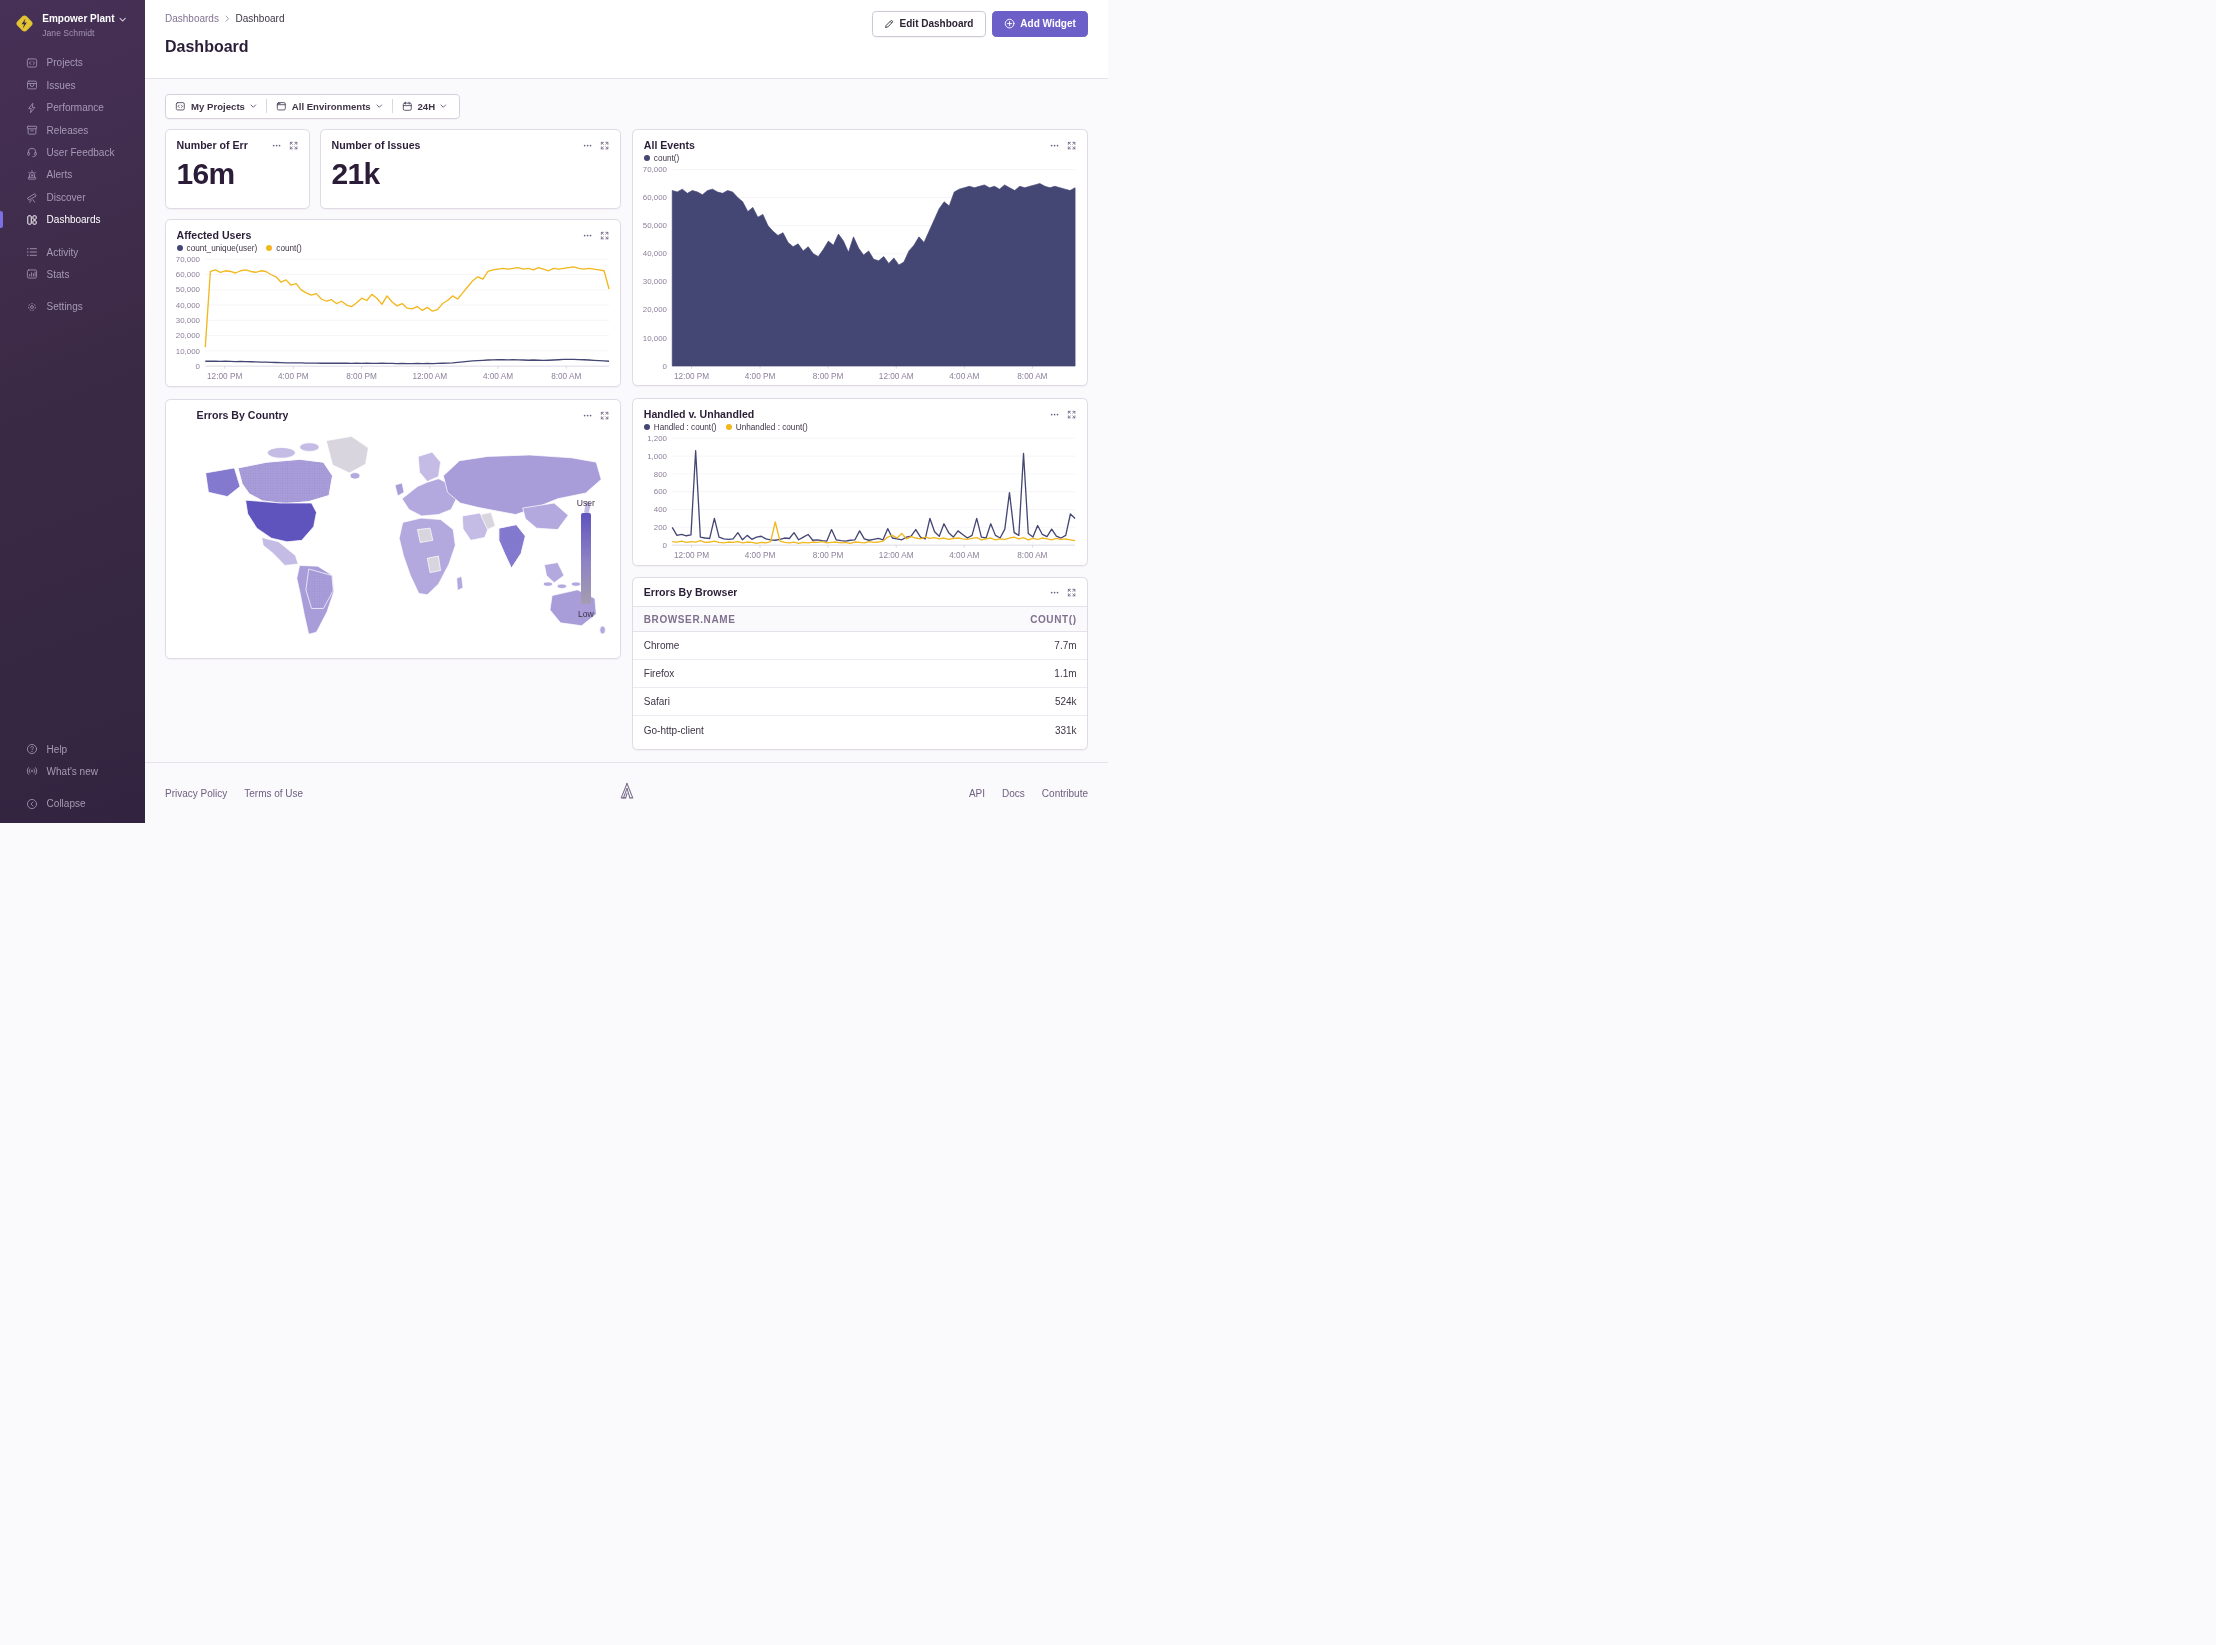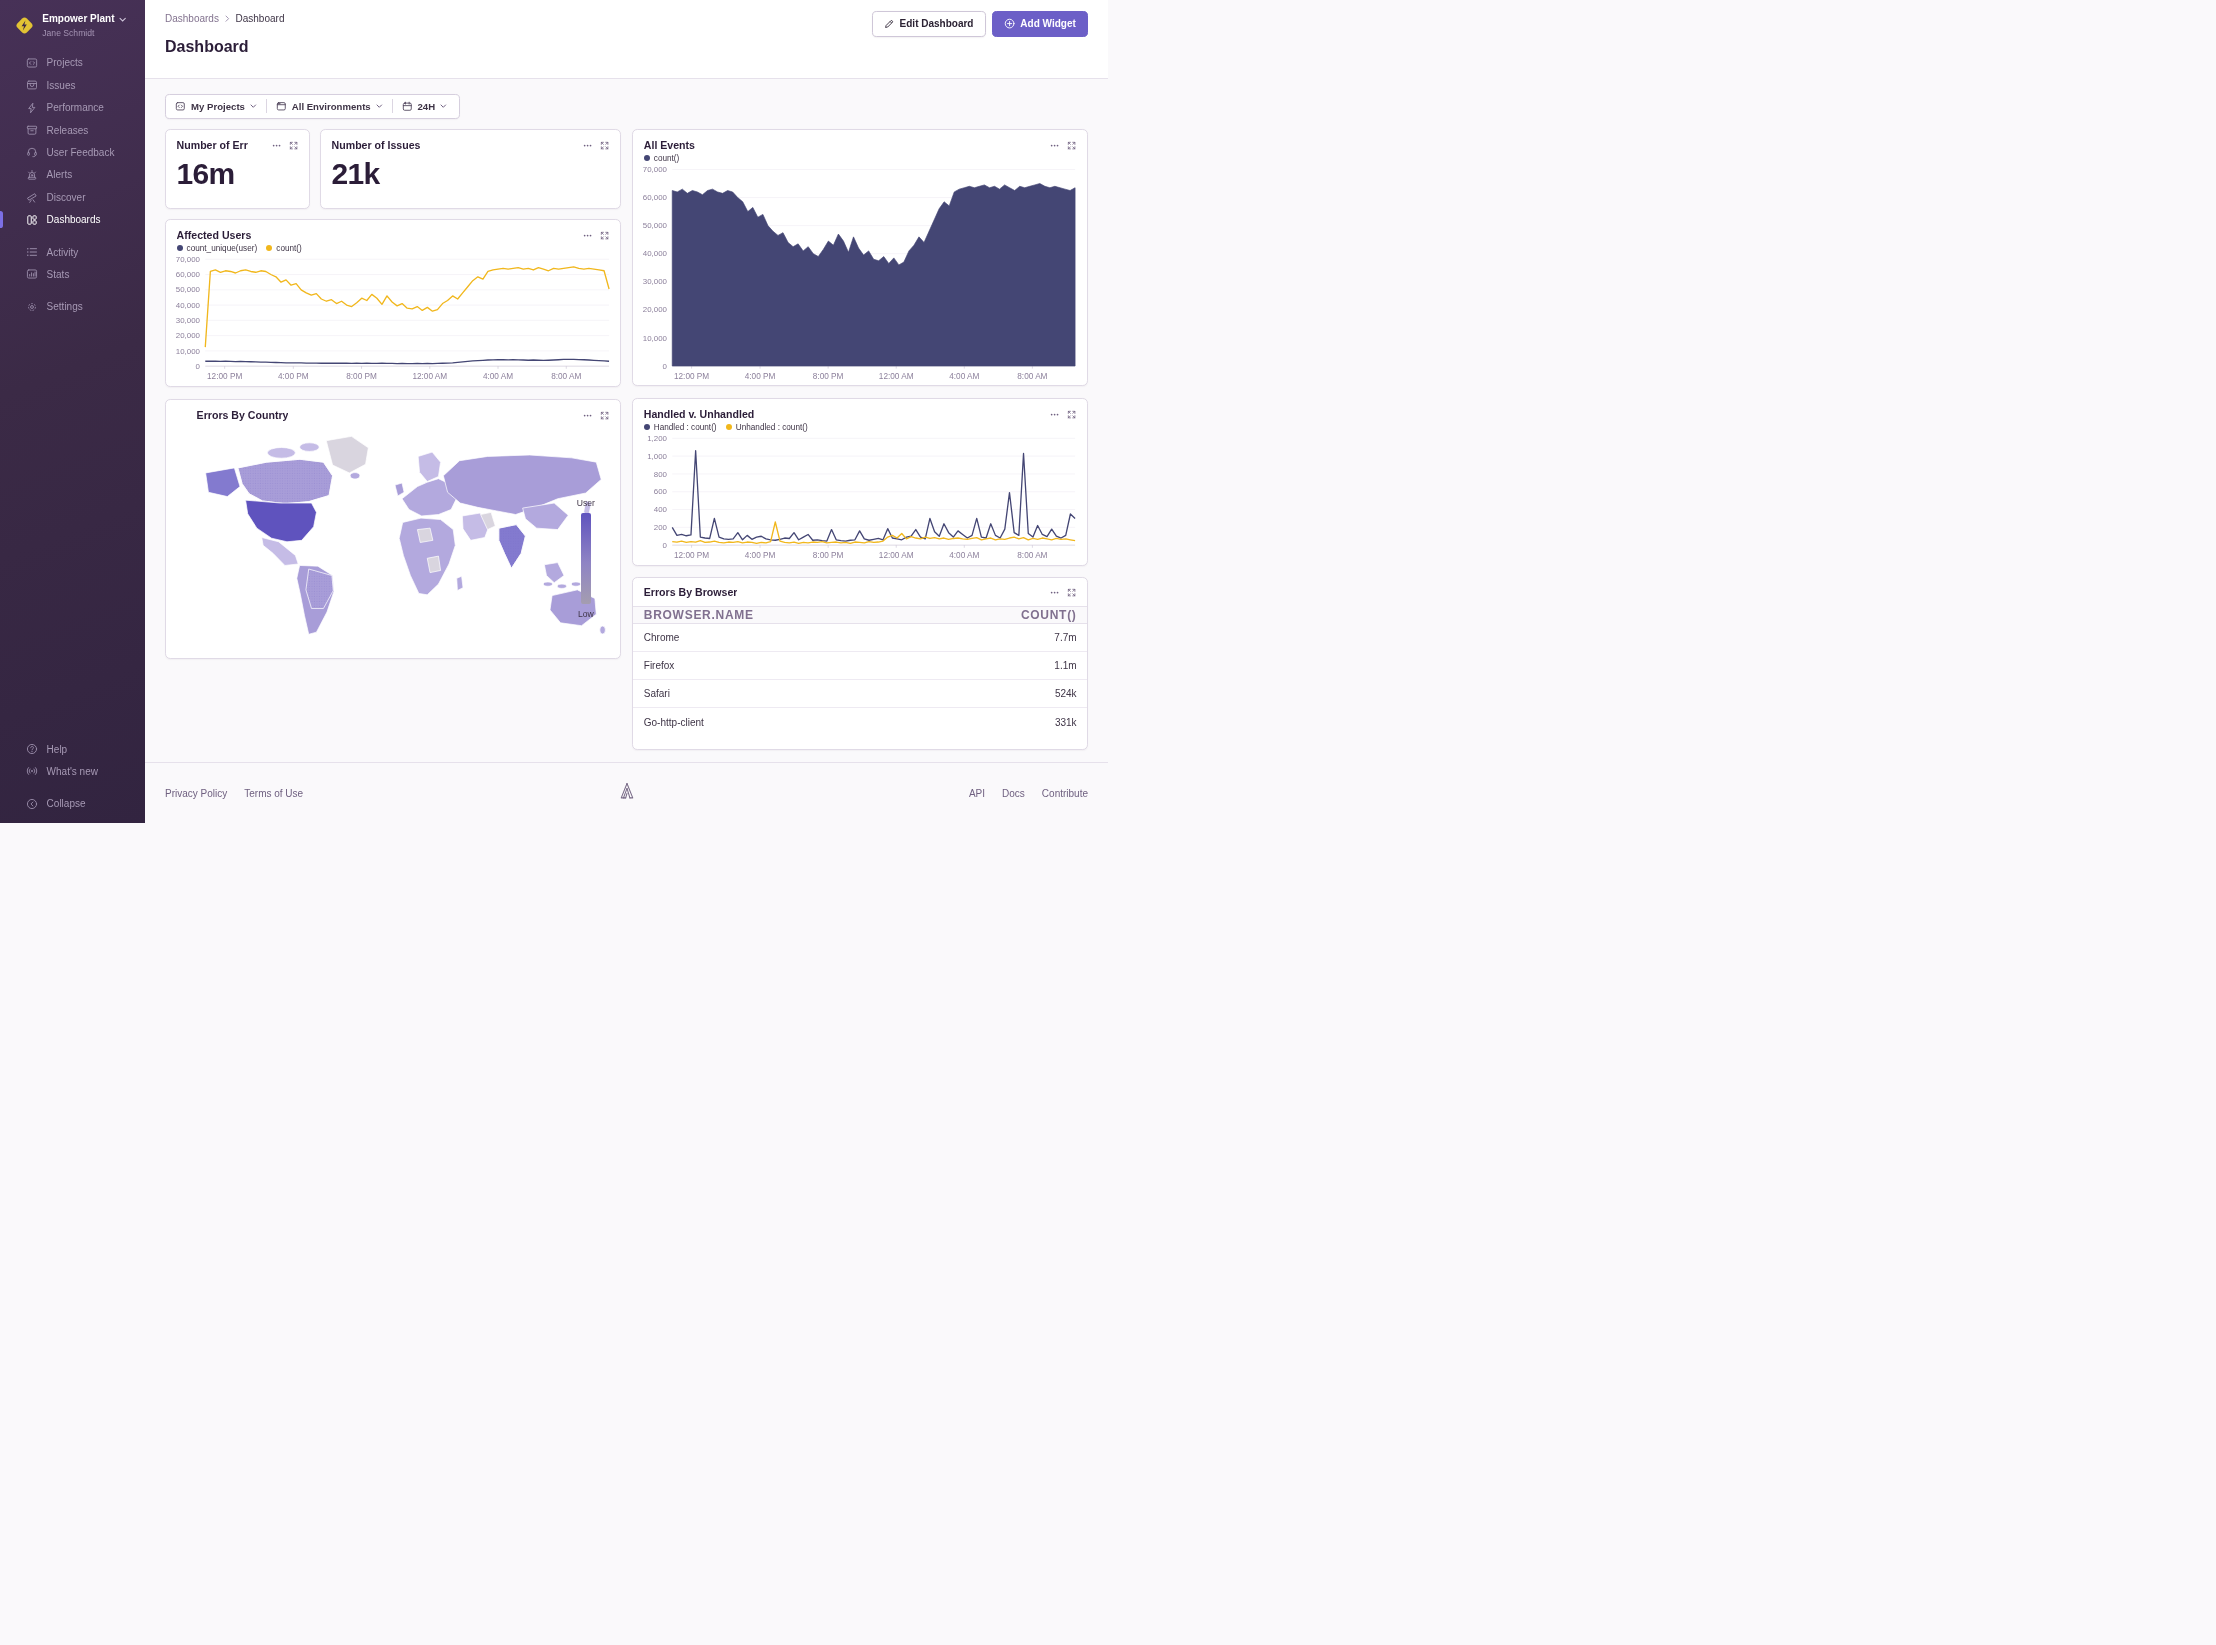--- a/index.html
+++ b/index.html
@@ -4,21 +4,21 @@
 <style>
   * { margin:0; padding:0; box-sizing:border-box; }
   html,body { width:1108px; height:823px; overflow:hidden;
     font-family:"Liberation Sans", sans-serif; background:#FAF9FB; }
   .page { display:flex; width:1108px; height:823px; }
 
   
   .sidebar { width:145px; height:100%; flex:0 0 145px; display:flex; flex-direction:column;
     background:linear-gradient(158deg, var(--sidebar-from) 0%, var(--sidebar-mid) 45%, var(--sidebar-to) 100%);
     color:#A79AB5; position:relative; }
-  .org { display:flex; align-items:center; gap:7.3px; padding:13px 9.2px 13px 14px; }
+  .org { display:flex; gap:7.3px; padding:13px 9.2px 13px 14px; }
   .org-logo { width:21px; height:21px; flex:0 0 21px; }
   .org-names { line-height:1.25; min-width:0; }
   .org-name { color:#fff; font-weight:700; font-size:10px; white-space:nowrap; display:flex; align-items:center; gap:4px;}
   .org-user { color:#A493B3; font-size:8.6px; margin-top:0.7px; }
   .nav { display:flex; flex-direction:column; }
   .nav-item { position:relative; display:flex; align-items:center; gap:8.6px; height:22.4px;
     padding-left:26px; font-size:10px; color:#A79AB5; cursor:pointer; }
   .nav-item .ni-icon { width:12px; height:12px; display:flex; color:#9C8FAC; }
   .nav-item.active { color:#FFFFFF; }
   .nav-item.active .ni-icon { color:#FFFFFF; }
@@ -72,22 +72,22 @@
   
   .map-wrap { flex:1; position:relative; margin:1.3px 6.6px 6.6px 6.6px; }
   .map-wrap svg.world { width:100%; height:100%; }
   .map-legend { position:absolute; right:18.5px; top:33%; display:flex; flex-direction:column; align-items:center; }
   .map-legend .lg-label { font-size:8.6px; color:#3E3446; }
   .map-legend .lg-bar { width:10px; height:91px; border-radius:2px; margin:5.3px 0;
     background:linear-gradient(180deg, var(--map-high) 0%, #8F84C4 55%, #A49DB0 100%); }
 
   
   .tbl-header { display:flex; background:#FAF9FB; border-top:0.7px solid #E6E1EB; border-bottom:0.7px solid #E6E1EB;
-    height:18px; align-items:center; padding:0 10.6px; margin-top:8px;
-    font-size:12px; font-weight:700; letter-spacing:.06em; color:#80708F; }
+    height:26px; align-items:center; padding:0 10.6px; margin-top:8px;
+    font-size:10px; font-weight:700; letter-spacing:.06em; color:#80708F; }
   .tbl-header .c2, .tbl-row .c2 { margin-left:auto; }
   .tbl-row { display:flex; align-items:center; height:28px; padding:0 10.6px; font-size:10px; color:#3E3446;
     border-bottom:0.7px solid #EEEAF2; }
   .tbl-row:last-child { border-bottom:none; }
 
   
   .main-footer { margin-top:auto; border-top:0.7px solid #E6E1EB; height:61px; display:flex; align-items:center;
     padding:0 20px; position:relative; font-size:10px; color:#6F6080; }
   .foot-left { display:flex; gap:17px; }
   .foot-right { margin-left:auto; display:flex; gap:17px; }

